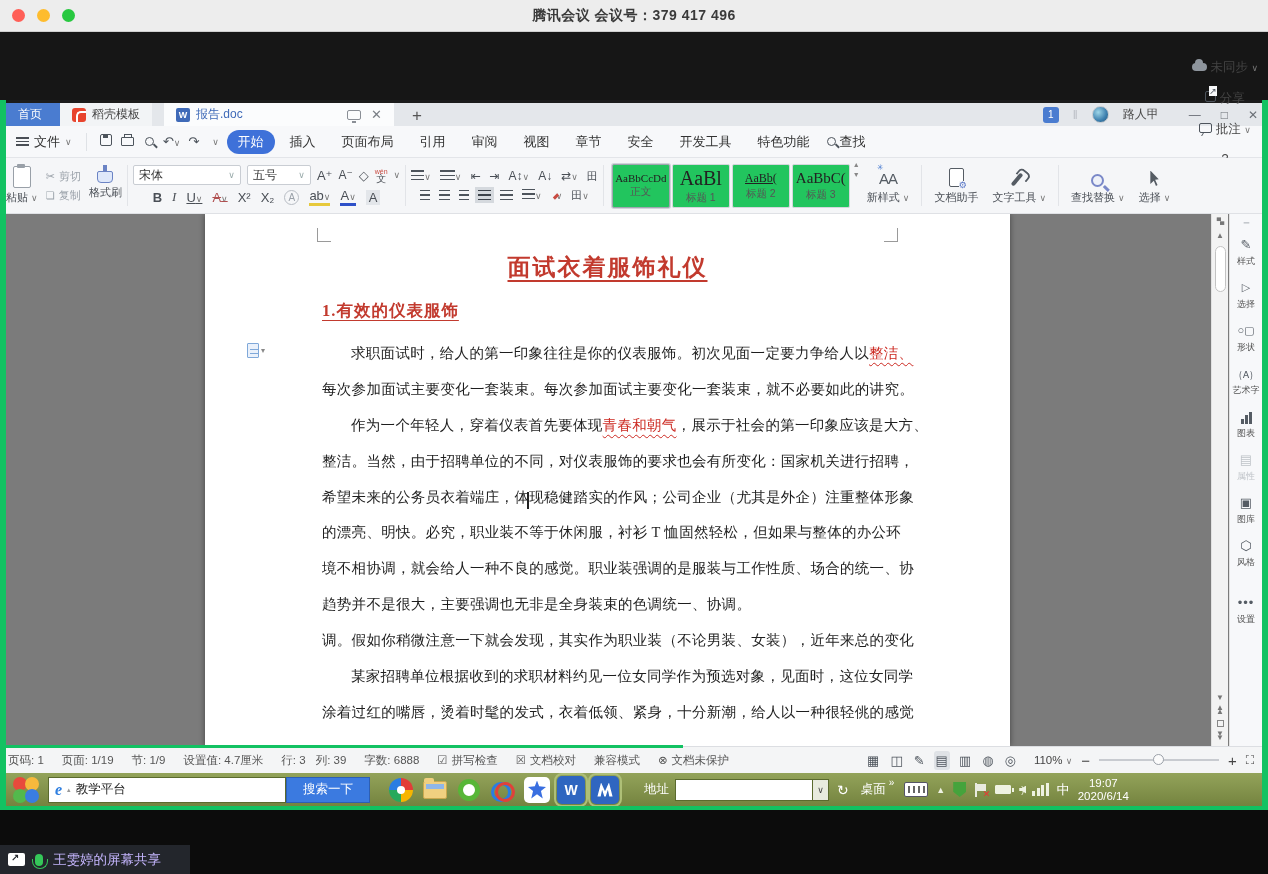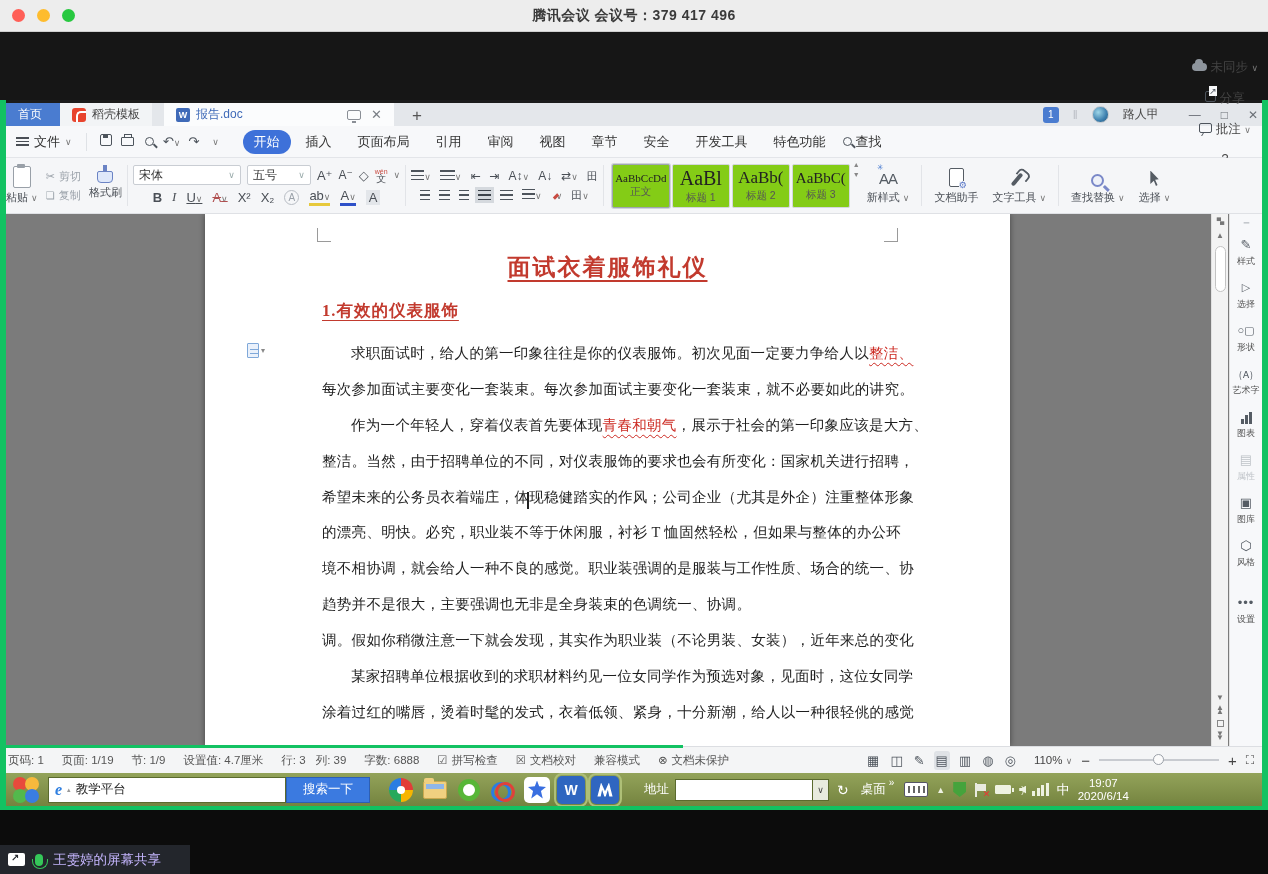--- a/index.html
+++ b/index.html
@@ -52,21 +52,21 @@
   .filebtn { display:flex; align-items:center; gap:5px; padding:0 6px; }
   .hamb { width:13px; height:9px; background:repeating-linear-gradient(to bottom,#4a4f56 0 1.5px,transparent 1.5px 3.5px); }
   .qsep { width:1px; height:18px; background:#dfe2e6; margin:0 8px; }
   .qi { width:22px; text-align:center; color:#4d545c; font-size:13px; }
   .i-save { display:inline-block; width:12px; height:12px; border:1.5px solid #4d545c; border-radius:2px; position:relative; }
   .i-save::after { content:''; position:absolute; left:2px; top:-1px; width:5px; height:4px; background:#4d545c; }
   .i-print { display:inline-block; width:13px; height:9px; border:1.5px solid #4d545c; border-radius:1px; position:relative; margin-top:3px; }
   .i-print::before { content:''; position:absolute; left:2px; top:-4px; width:6px; height:3px; border:1.5px solid #4d545c; border-bottom:none; }
   .i-mag { display:inline-block; width:9px; height:9px; border:1.5px solid #4d545c; border-radius:50%; position:relative; }
   .i-mag::after { content:''; position:absolute; left:7px; top:7px; width:5px; height:1.5px; background:#4d545c; transform:rotate(45deg); }
-  .mitems { display:flex; align-items:center; gap:4px; margin-left:16px; }
+  .mitems { display:flex; align-items:center; gap:4px; margin-left:0; }
   .mi { padding:3px 11px; border-radius:12px; white-space:nowrap; color:#333; }
   .mi.active { background:#3e71d9; color:#fff; }
   .mfind { display:flex; align-items:center; gap:4px; margin-left:6px; }
   .menu-right { margin-left:auto; display:flex; align-items:center; gap:14px; color:#444; font-size:12.5px;flex-direction:column; }
   .cloud { display:inline-block; width:15px; height:8px; background:#8e959d; border-radius:8px; position:relative; }
   .cloud::before { content:''; position:absolute; left:3px; top:-4px; width:8px; height:8px; border-radius:50%; background:#8e959d; }
   .i-share { display:inline-block; width:11px; height:11px; border:1.5px solid #4d545c; border-radius:2px; position:relative; }
   .i-share::after { content:'↗'; position:absolute; left:3px; top:-6px; font-size:9px; color:#4d545c; background:#f7f8fa; }
   .i-comm { display:inline-block; width:13px; height:10px; border:1.5px solid #4d545c; border-radius:2px; position:relative; }
   .i-comm::after { content:''; position:absolute; left:2px; bottom:-4px; width:4px; height:3px; background:#f7f8fa; border-left:1.5px solid #4d545c; transform:skewX(-30deg); }
@@ -104,21 +104,21 @@
     background:repeating-linear-gradient(to bottom,#4d545c 0 1.5px,transparent 1.5px 4.5px); }
   .i-lines.dot { width:15px; background:
     repeating-linear-gradient(to bottom,#4d545c 0 1.5px,transparent 1.5px 4.5px); }
   .alico { display:inline-block; width:13px; height:10px;
     background:repeating-linear-gradient(to bottom,#4d545c 0 1.5px,transparent 1.5px 4.5px); }
   .alsel { outline:3px solid #d5d9de; background-color:#d5d9de; background-image:
     repeating-linear-gradient(to bottom,#3c424a 0 1.5px,transparent 1.5px 4.5px); }
   .i-ink { width:11px; height:11px; background:#aab1b9; transform:rotate(45deg); border-radius:2px; position:relative; }
   .i-ink::after { content:''; position:absolute; left:2px; top:7px; width:6px; height:3px; background:#c94b42; transform:rotate(-45deg); }
   .styles { display:flex; align-items:center; gap:2px; margin:0 3px; }
-  .stybox { width:58px; height:44px; background:#84cc16; border:1px solid #d4d7dc; border-radius:2px;
+  .stybox { width:58px; height:44px; background:#22c55e; border:1px solid #d4d7dc; border-radius:2px;
     display:flex; flex-direction:column; align-items:center; justify-content:center; gap:1px; }
   .stybox.on { border:1px solid #9fa6af; box-shadow:0 0 0 1px #cfd3d9; }
   .styprev { font-family:"Liberation Serif","DejaVu Serif",serif; color:#222; white-space:nowrap; overflow:hidden; max-width:56px; }
   .stylab { font-size:10.5px; color:#555; }
   .styspin { display:flex; flex-direction:column; gap:3px; color:#888; font-size:7px; align-items:center; }
   .bigbtn { display:flex; flex-direction:column; align-items:center; justify-content:center; gap:3px; padding:0 7px; }
   .bigbtn .ic { height:20px; display:flex; align-items:flex-end; font-size:17px; color:#555c64; }
   .i-page { width:15px; height:19px; border:1.5px solid #555c64; border-radius:2px; position:relative; background:#fff; }
   .i-page::after { content:'⚙'; position:absolute; right:-4px; bottom:-4px; font-size:9px; color:#5a78c8; background:#f5f6f8; line-height:1; }
   .i-wrench { width:4px; height:15px; background:#555c64; border-radius:2px; transform:rotate(40deg); position:relative; }
@@ -434,21 +434,21 @@
         <span class="styprev" style="font-size: 11px;">AaBbCcDd</span>
         <span class="stylab">正文</span>
       </div>
 
       <div class="stybox">
         <span class="styprev" style="font-size: 20px;">AaBl</span>
         <span class="stylab">标题 1</span>
       </div>
 
       <div class="stybox">
-        <span class="styprev" style="font-size: 17px;">AaBb(</span>
+        <span class="styprev" style="font-size: 12px; text-decoration: underline;">AaBb(</span>
         <span class="stylab">标题 2</span>
       </div>
 
       <div class="stybox">
         <span class="styprev" style="font-size: 15px;">AaBbC(</span>
         <span class="stylab">标题 3</span>
       </div>
     </div>
   <div class="styspin">
       <span>▲</span>

